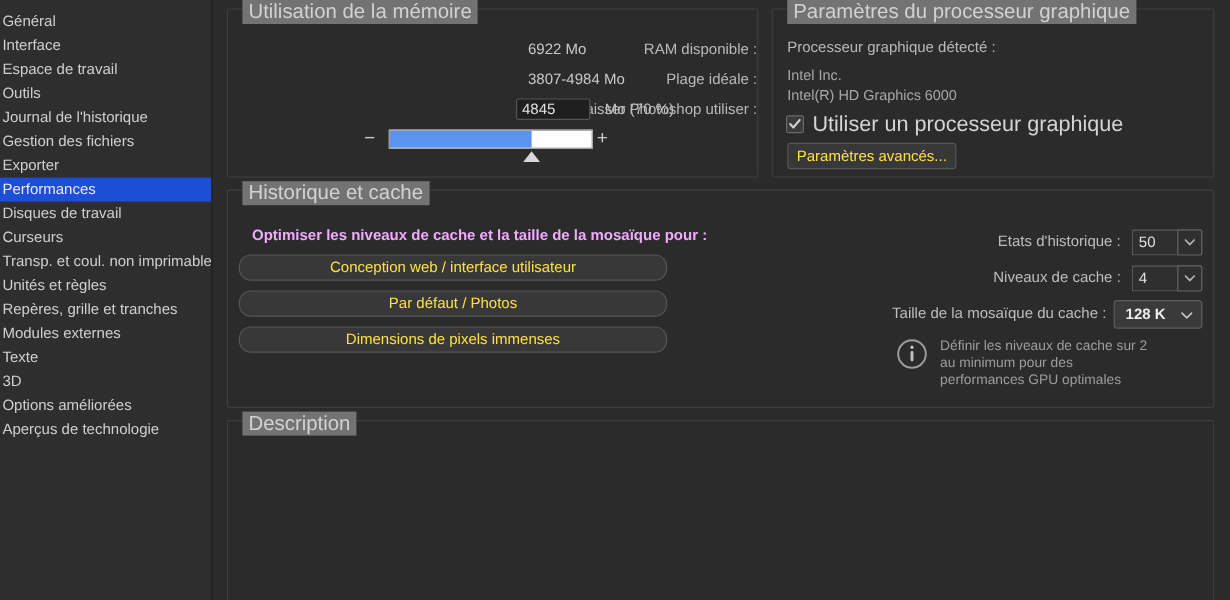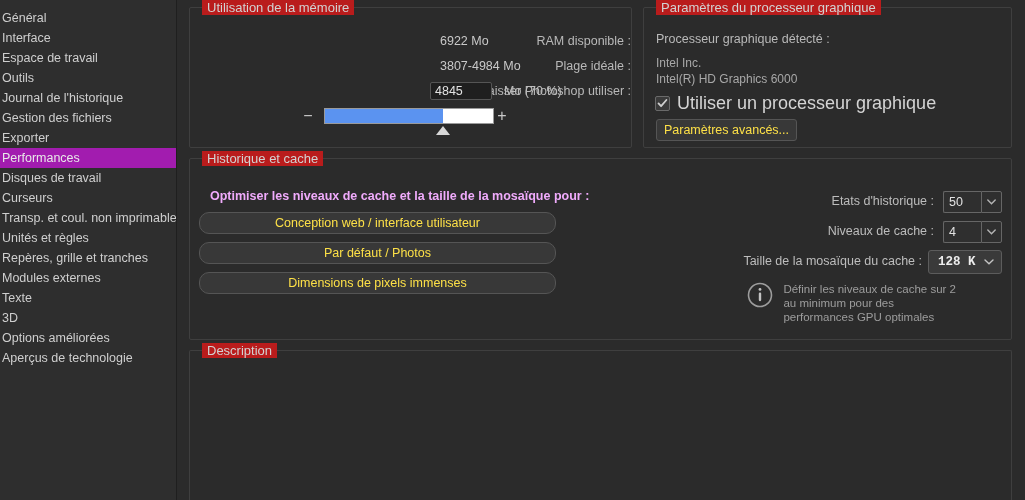--- a/index.html
+++ b/index.html
@@ -53,22 +53,22 @@
     position: absolute;
     border: 1px solid #3f3f3f;
     border-radius: 2px;
     box-sizing: border-box;
   }
   .group > .legend {
     position: absolute;
     top: -8px;
     left: 12px;
     padding: 0 5px;
-    background: #b91c1c;
-    font-size: 13px;
+    background: #737373;
+    font-size: 17px;
     color: #d2d2d2;
     white-space: nowrap;
   }
 
   #grp-memory   { left: 189px; top: 7px;   width: 443px; height: 141px; }
   #grp-gpu      { left: 643px; top: 7px;   width: 369px; height: 141px; }
   #grp-history  { left: 189px; top: 158px; width: 823px; height: 182px; }
   #grp-desc     { left: 189px; top: 350px; width: 823px; height: 150px;
                   border-bottom: none; border-radius: 2px 2px 0 0; }
 
@@ -298,21 +298,20 @@
     width: 74px;
     height: 24px;
     background: #3a3a3a;
     border: 1px solid #5c5c5c;
     border-radius: 3px;
     box-sizing: border-box;
     display: flex;
     align-items: center;
     justify-content: space-between;
     padding: 0 7px 0 9px;
-    font-family: Liberation Mono, monospace;
   }
   .combo-popup .val {
     color: #ececec;
     font-size: 12.5px;
     font-weight: bold;
   }
 
   #dd-row-history { top: 32px;  }
   #dd-row-levels  { top: 62px;  }
   #dd-row-tile    { top: 92px;  }
@@ -338,21 +337,21 @@
 <div id="app">
 
   <div id="sidebar">
       <div class="side-item">Général</div>
       <div class="side-item">Interface</div>
       <div class="side-item">Espace de travail</div>
       <div class="side-item">Outils</div>
       <div class="side-item">Journal de l'historique</div>
       <div class="side-item">Gestion des fichiers</div>
       <div class="side-item">Exporter</div>
-      <div class="side-item selected" style="background: #a21caf;">Performances</div>
+      <div class="side-item selected" style="background: #1d4ed8;">Performances</div>
       <div class="side-item">Disques de travail</div>
       <div class="side-item">Curseurs</div>
       <div class="side-item">Transp. et coul. non imprimables</div>
       <div class="side-item">Unités et règles</div>
       <div class="side-item">Repères, grille et tranches</div>
       <div class="side-item">Modules externes</div>
       <div class="side-item">Texte</div>
       <div class="side-item">3D</div>
       <div class="side-item">Options améliorées</div>
       <div class="side-item">Aperçus de technologie</div>

